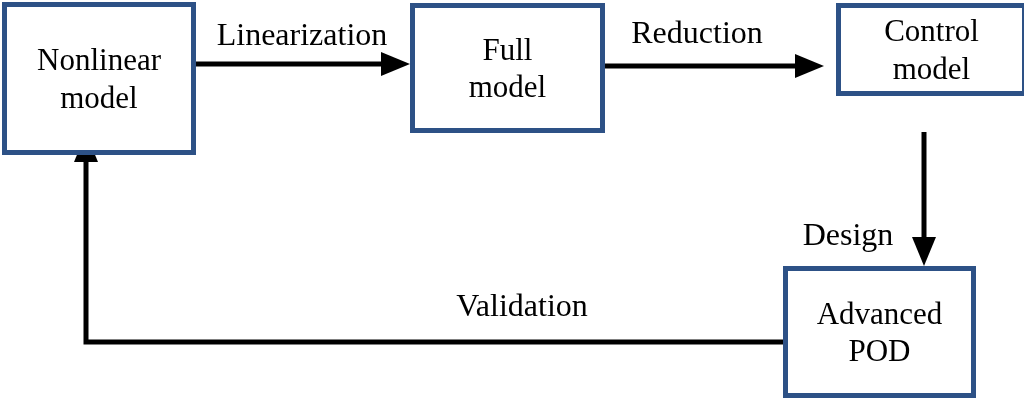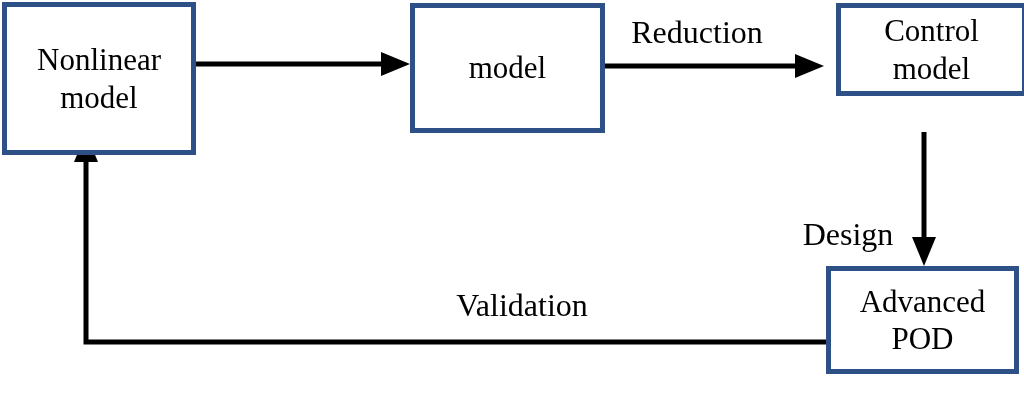--- a/index.html
+++ b/index.html
@@ -85,30 +85,32 @@
       <polygon class="arrow-head" points="86,133 74,162 98,162"></polygon>
     </g>
   </svg>
 
   <div class="box" style="left:2px; top:2px; width:194px; height:153px;">
     <div class="box-line">Nonlinear</div>
     <div class="box-line">model</div>
   </div>
 
   <div class="box" style="left:410px; top:3px; width:195px; height:130px;">
+    <div class="box-line">Full</div>
     <div class="box-line">model</div>
   </div>
 
   <div class="box" style="left:836px; top:3px; width:191px; height:93px;">
     <div class="box-line">Control</div>
     <div class="box-line">model</div>
   </div>
 
-  <div class="box" style="left:826px; top:266px; width:193px; height:108px;">
+  <div class="box" style="left:783px; top:266px; width:193px; height:132px;">
     <div class="box-line">Advanced</div>
     <div class="box-line">POD</div>
   </div>
 
+  <div class="arrow-label" style="left:302px; top:35px;">Linearization</div>
   <div class="arrow-label" style="left:697px; top:33px;">Reduction</div>
   <div class="arrow-label" style="left:848px; top:199px;margin-top:36px;">Design</div>
   <div class="arrow-label" style="left:522px; top:306px;text-align:center;">Validation</div>
 
 </div>
 
 </body></html>

